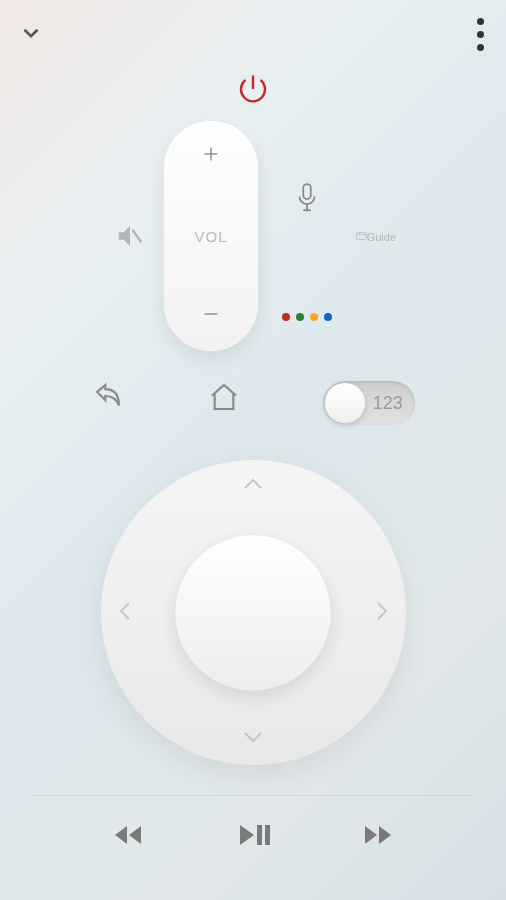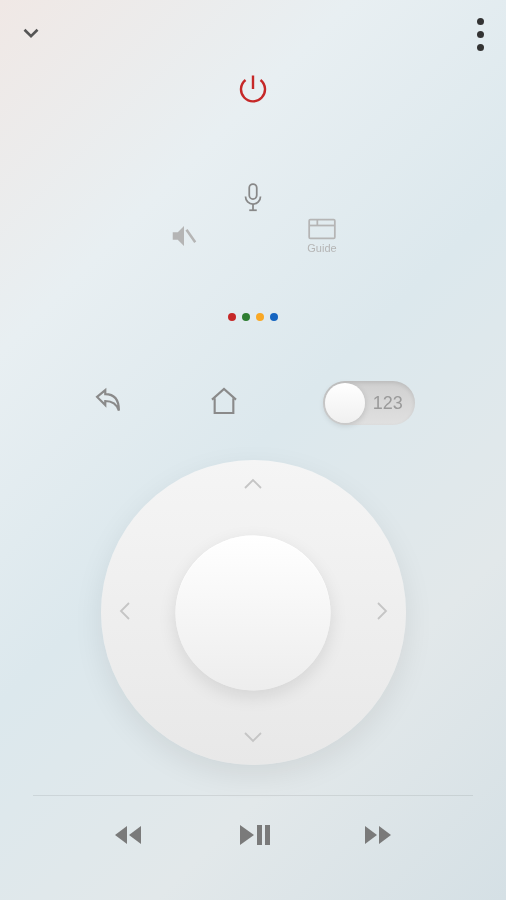--- a/index.html
+++ b/index.html
@@ -23,21 +23,21 @@
 .power-row { display: flex; justify-content: center; margin-top: 10px; }
 .controls-row {
   display: flex;
   align-items: center;
   justify-content: center;
   gap: 14px;
   margin-top: 10px;
   padding: 0 20px;
 }
 .mute-btn { width: 40px; display: flex; justify-content: center; color: #b5b5b5; }
-.guide-btn { width: 40px; display: flex; flex-direction: column; align-items: center; color: #b5b5b5; }
+.guide-btn { width: 40px; display: flex; flex-direction: row; align-items: center; color: #b5b5b5; }
 .guide-label { font-size: 11px; color: #b5b5b5; margin-top: 2px; }
 .rocker {
   width: 94px;
   height: 230px;
   background: linear-gradient(180deg, #fefefe 0%, #f2f2f2 100%);
   border-radius: 47px;
   box-shadow: 0 8px 20px rgba(0,0,0,0.08), inset 0 1px 1px rgba(255,255,255,0.9);
   display: flex;
   flex-direction: column;
   align-items: center;
@@ -53,21 +53,21 @@
   justify-content: space-between;
   height: 230px;
   padding: 60px 0 30px 0;
   width: 70px;
 }
 .mic-btn { cursor: pointer; }
 .color-dots { display: flex; gap: 6px; cursor: pointer; margin-top: 30px; }
 .cdot { width: 8px; height: 8px; border-radius: 50%; }
 .row2 {
   display: flex;
-  align-items: center;
+  align-items: flex-start;
   justify-content: space-around;
   margin-top: 30px;
   padding: 0 50px;
 }
 .iconbtn { cursor: pointer; color: #7a7a7a; }
 .numpad-toggle {
   width: 92px;
   height: 44px;
   background: linear-gradient(180deg, #d0d0d0, #e0e0e0);
   border-radius: 22px;
@@ -149,20 +149,34 @@
 </div>
 
 <div class="controls-row">
   <div class="mute-btn">
     <svg width="30" height="30" viewBox="0 0 24 24" fill="#b5b5b5">
         <path d="M3 9v6h4l5 5V4L7 9H3z"></path>
         <line x1="14" y1="7" x2="21" y2="17" stroke="#b5b5b5" stroke-width="2"></line>
       </svg>
   </div>
 
+  <div class="rocker">
+    <div>
+      <svg width="22" height="22" viewBox="0 0 24 24" stroke="#888" stroke-width="1.5">
+          <line x1="12" y1="5" x2="12" y2="19"></line>
+          <line x1="5" y1="12" x2="19" y2="12"></line>
+        </svg>
+    </div>
+    <div class="rocker-label">VOL</div>
+    <div>
+      <svg width="22" height="22" viewBox="0 0 24 24" stroke="#888" stroke-width="1.5">
+          <line x1="5" y1="12" x2="19" y2="12"></line>
+        </svg>
+    </div>
+  </div>
 
   <div class="center-col">
     <div class="mic-btn">
       <svg width="30" height="36" viewBox="0 0 24 28" fill="none" stroke="#888" stroke-width="1.4">
           <rect x="9" y="2" width="6" height="12" rx="3"></rect>
           <path d="M6 12a6 6 0 0 0 12 0"></path>
           <line x1="12" y1="18" x2="12" y2="23"></line>
           <line x1="9" y1="23" x2="15" y2="23"></line>
         </svg>
     </div>

